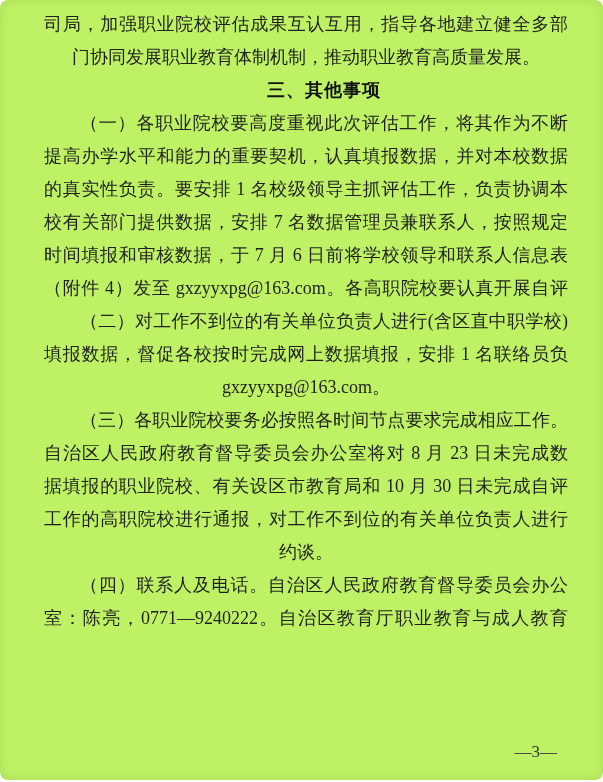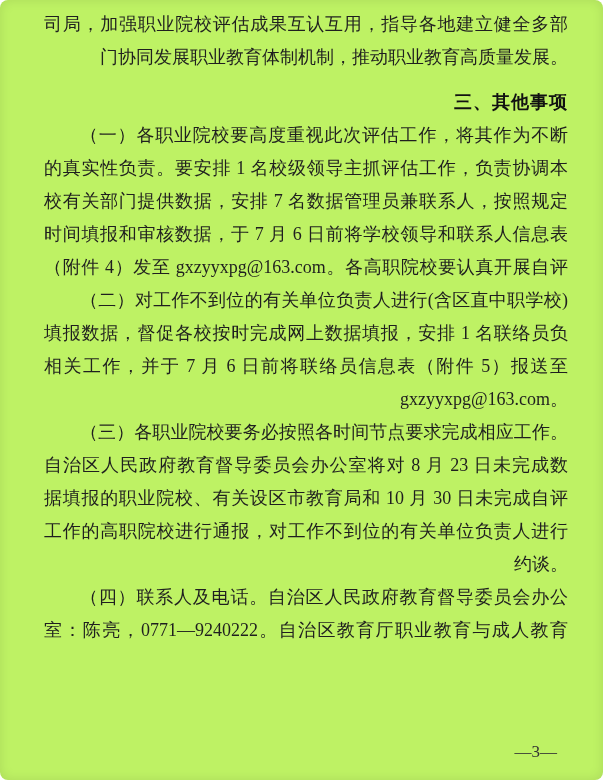--- a/index.html
+++ b/index.html
@@ -22,38 +22,37 @@
     position: absolute;
     left: 44px;
     top: 8px;
     width: 524px;
   }
   .para { margin: 0; padding: 0; }
   .line {
     height: 33px;
     line-height: 33px;
     font-size: 18px;
-    text-align: right;
+    text-align: center;
     white-space: nowrap;
     overflow: visible;
   }
   .line.full {
     white-space: normal;
     text-align: justify;
     text-align-last: justify;
   }
   .line.indent {
     text-indent: 2em;
   }
   .para.heading .line {
     font-family: "Liberation Sans", sans-serif;
     font-weight: bold;
     color: #111111;
     letter-spacing: 1px;
-    margin-top: 12px;
   }
   .page-number {
     position: absolute;
     right: 46px;
     bottom: 18px;
     font-size: 17px;
     line-height: 20px;
     color: #333333;
     font-family: "Liberation Serif", serif;
   }
@@ -65,29 +64,29 @@
   <div class="content">
       <div class="para body">
         <div class="line full">司局，加强职业院校评估成果互认互用，指导各地建立健全多部</div>
         <div class="line">门协同发展职业教育体制机制，推动职业教育高质量发展。</div>
       </div>
       <div class="para heading">
         <div class="line indent">三、其他事项</div>
       </div>
       <div class="para body">
         <div class="line full indent">（一）各职业院校要高度重视此次评估工作，将其作为不断</div>
+        <div class="line full">提高办学水平和能力的重要契机，认真填报数据，并对本校数据</div>
         <div class="line full">的真实性负责。要安排 1 名校级领导主抓评估工作，负责协调本</div>
         <div class="line full">校有关部门提供数据，安排 7 名数据管理员兼联系人，按照规定</div>
         <div class="line full">时间填报和审核数据，于 7 月 6 日前将学校领导和联系人信息表</div>
         <div class="line full">（附件 4）发至 gxzyyxpg@163.com。各高职院校要认真开展自评</div>
       </div>
       <div class="para body">
         <div class="line full indent">（二）对工作不到位的有关单位负责人进行(含区直中职学校)</div>
         <div class="line full">填报数据，督促各校按时完成网上数据填报，安排 1 名联络员负</div>
-        <div class="line full">相关工作，并于 7 月 6 日前将联络员信息表（附件 5）报送至</div>
         <div class="line">gxzyyxpg@163.com。</div>
       </div>
       <div class="para body">
         <div class="line full indent">（三）各职业院校要务必按照各时间节点要求完成相应工作。</div>
         <div class="line full">自治区人民政府教育督导委员会办公室将对 8 月 23 日未完成数</div>
         <div class="line full">据填报的职业院校、有关设区市教育局和 10 月 30 日未完成自评</div>
         <div class="line full">工作的高职院校进行通报，对工作不到位的有关单位负责人进行</div>
         <div class="line">约谈。</div>
       </div>
       <div class="para body">

